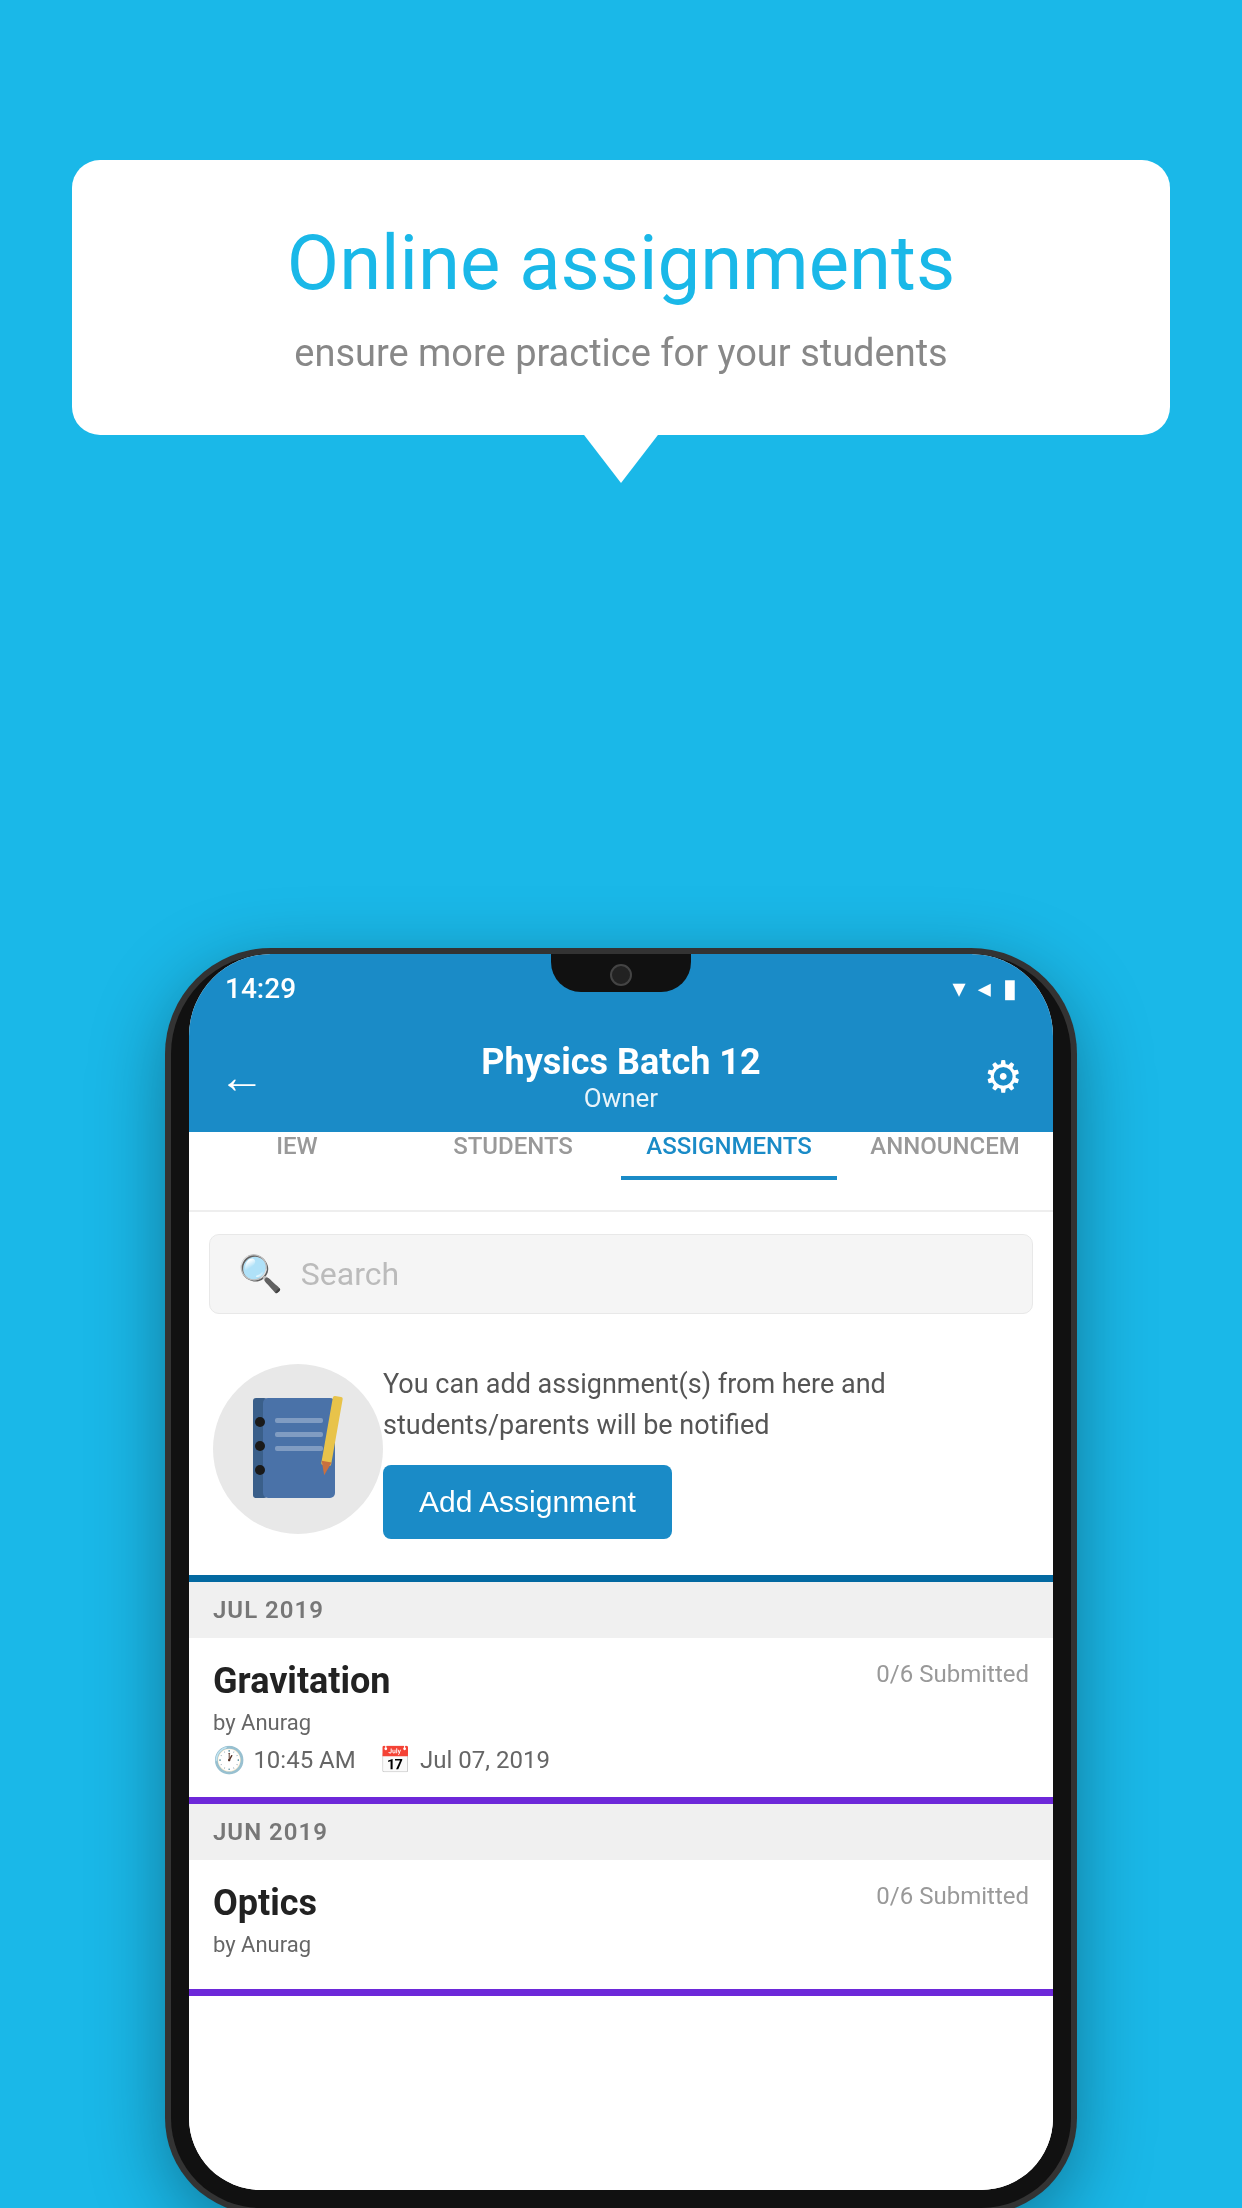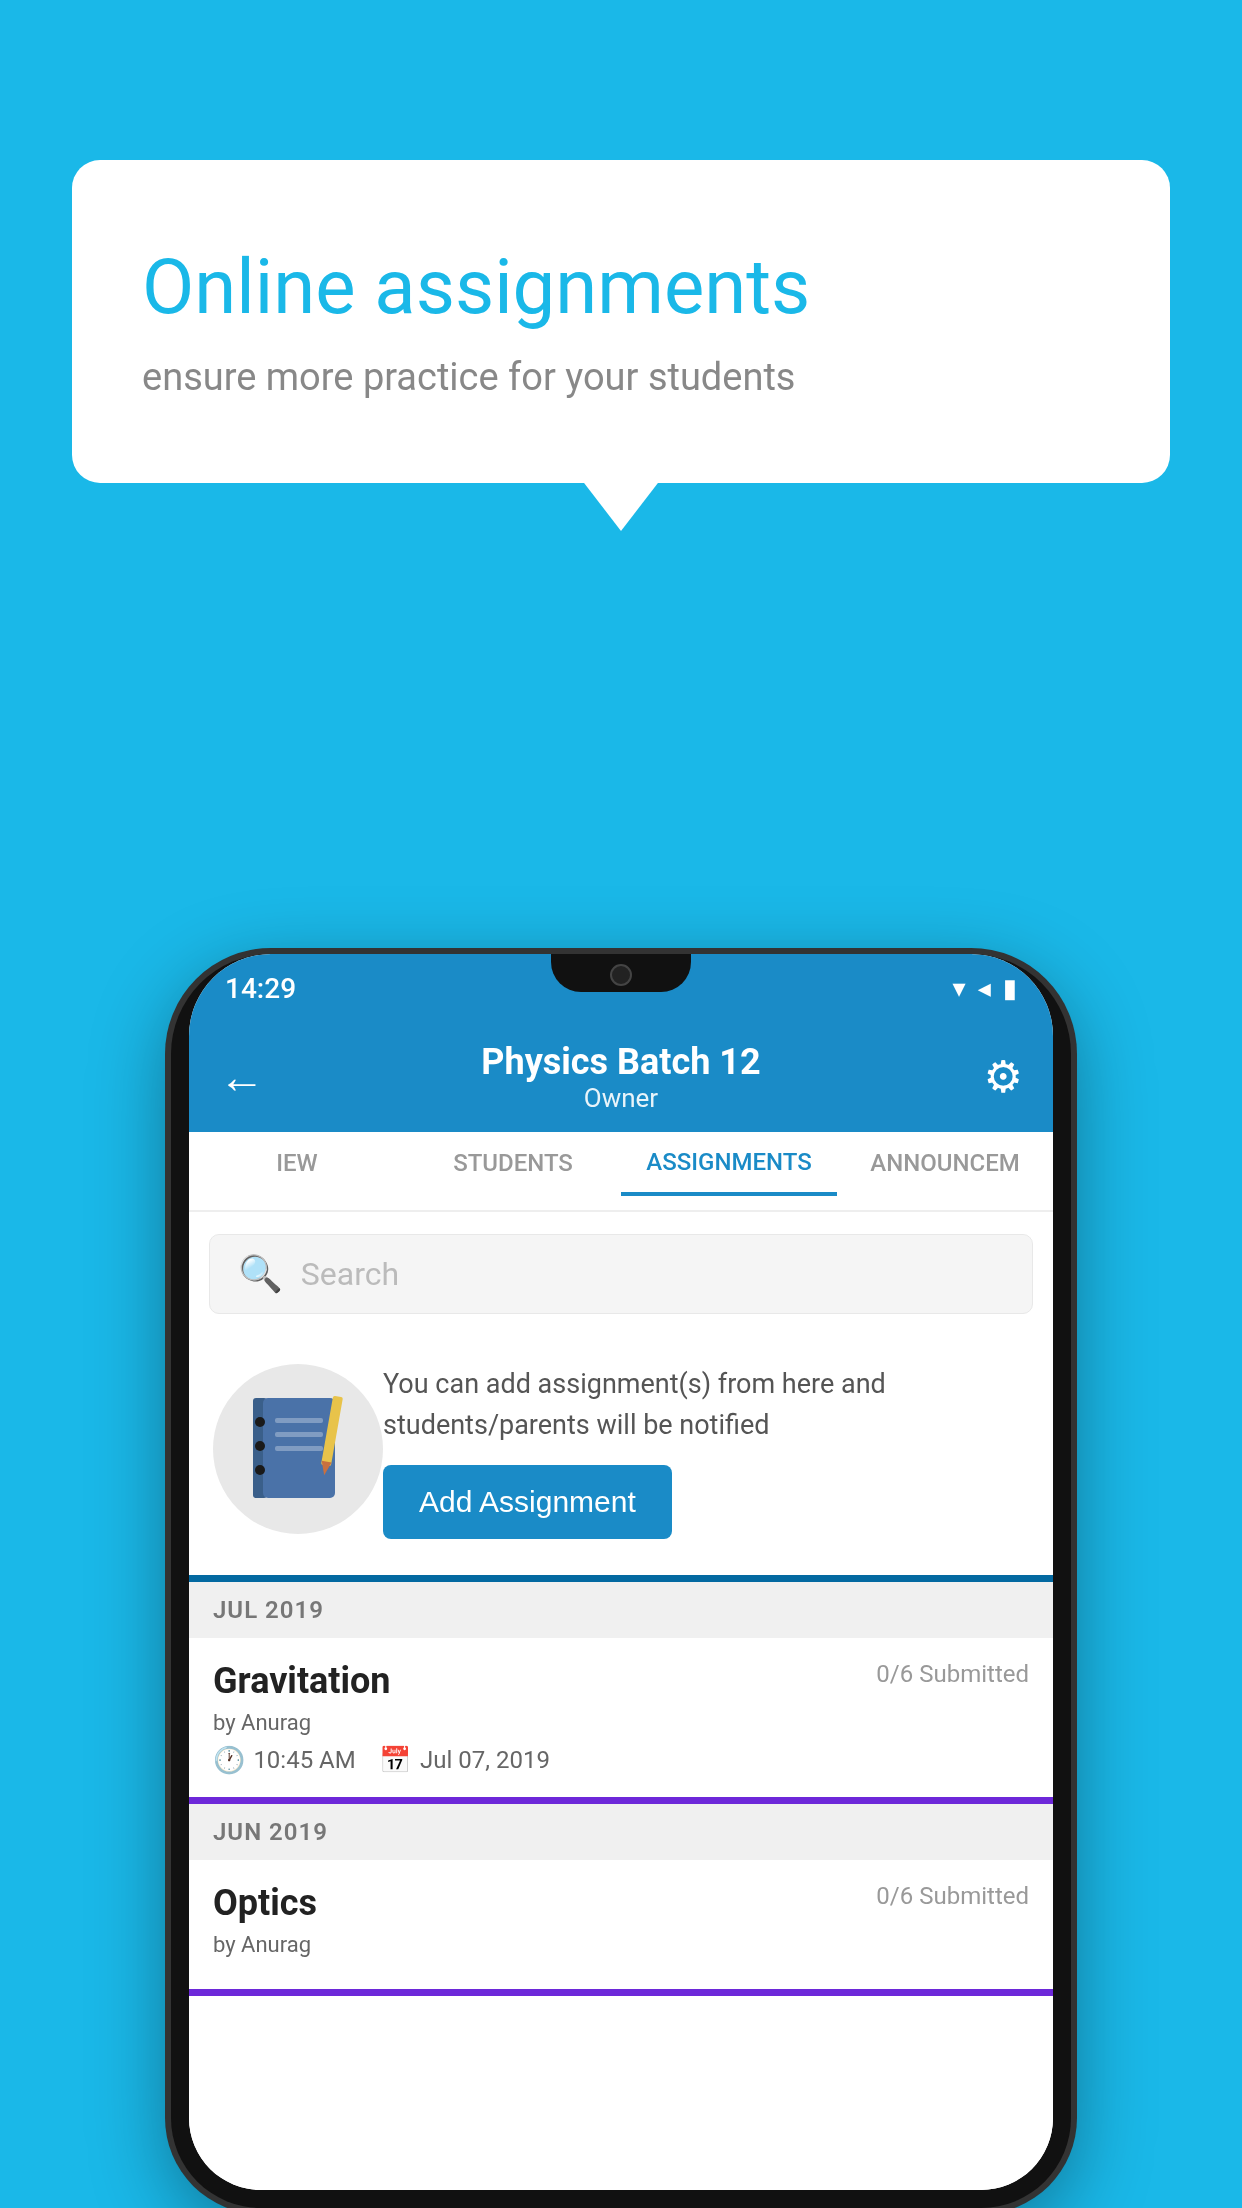--- a/index.html
+++ b/index.html
@@ -13,22 +13,22 @@
     }
 
     
     .speech-bubble {
       position: absolute;
       top: 160px;
       left: 72px;
       right: 72px;
       background: white;
       border-radius: 28px;
-      padding: 84px 70px;
-      text-align: left;
+      padding: 60px 70px;
+      text-align: center;
     }
     .speech-bubble::after {
       content: '';
       position: absolute;
       bottom: -48px;
       left: 50%;
       transform: translateX(-50%);
       width: 0;
       height: 0;
       border-left: 40px solid transparent;
@@ -169,21 +169,21 @@
 
     
     .tabs {
       position: absolute;
       top: 178px;
       left: 0;
       right: 0;
       height: 80px;
       background: white;
       display: flex;
-      align-items: center;
+      align-items: flex-start;
       border-bottom: 2px solid #eee;
       overflow: hidden;
     }
     .tab {
       flex: 1;
       text-align: center;
       padding-bottom: 16px;
       font-size: 24px;
       font-weight: 500;
       color: #999;

